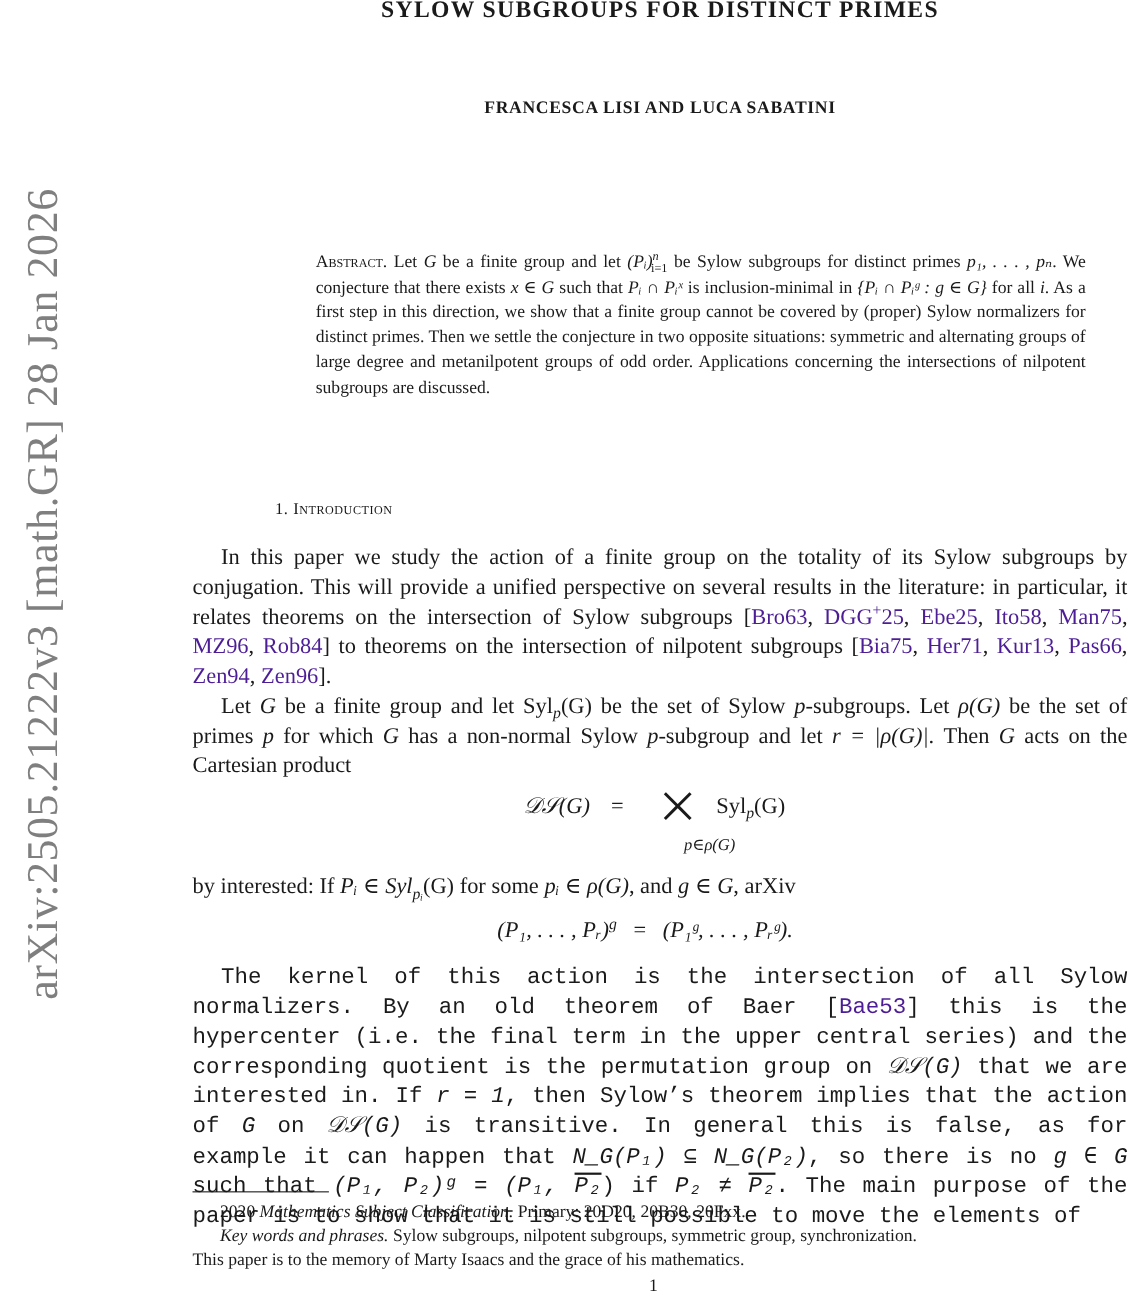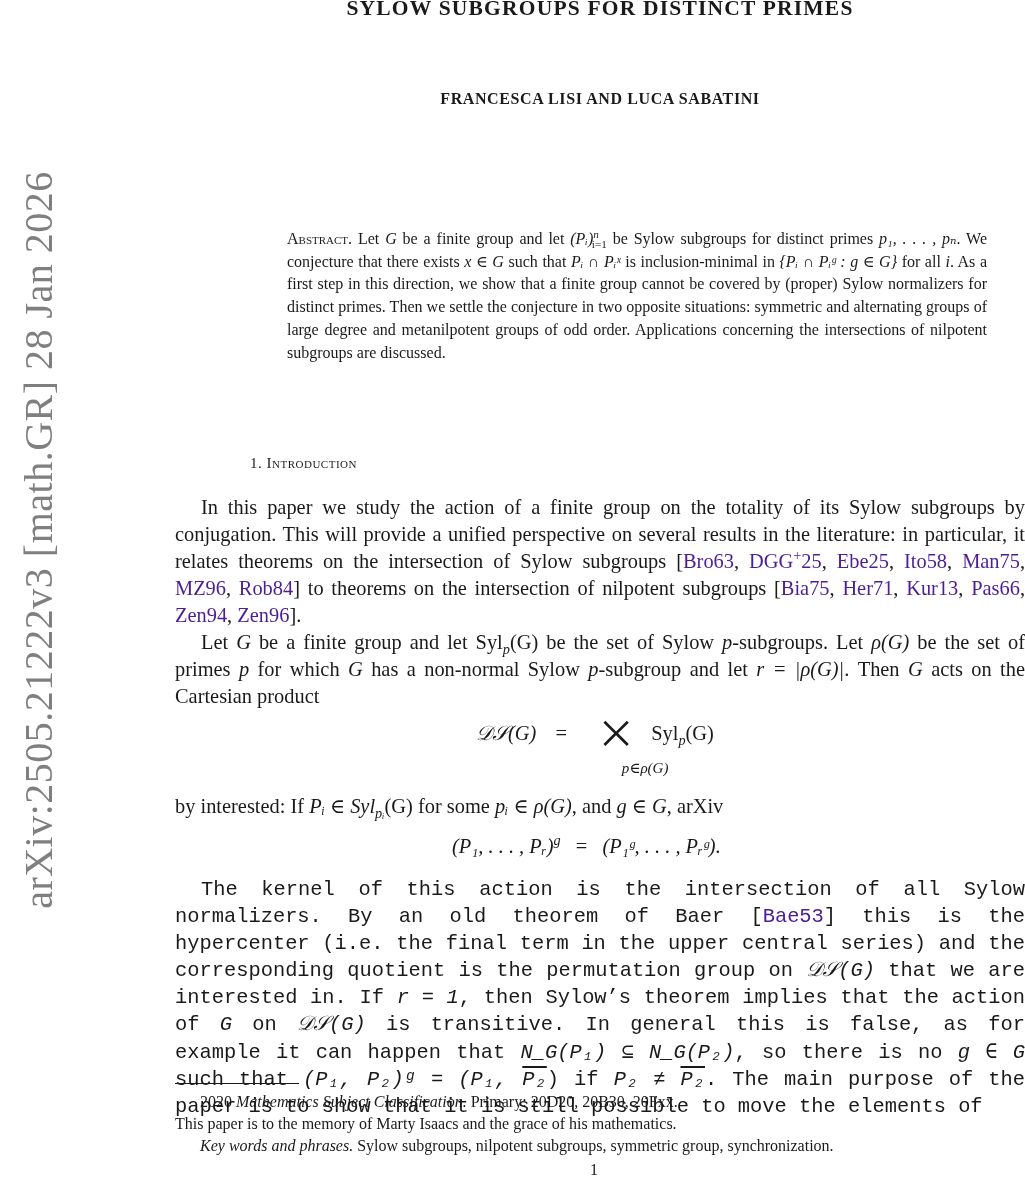--- a/index.html
+++ b/index.html
@@ -108,17 +108,17 @@
 </div>
 
 <div class="body-text indent" style="top:876px;font-family:Liberation Mono, monospace;">
   <span>The kernel of this action is the intersection of all Sylow normalizers. By an old theorem of Baer [</span><a class="cite">Bae53</a><span>] this is the hypercenter (i.e.  the final term in the upper central series) and the corresponding quotient is the permutation group on </span><i class="m">𝒟𝒮(G)</i><span> that we are interested in. If </span><i class="m">r = 1</i><span>, then Sylow’s theorem implies that the action of </span><i class="m">G</i><span> on </span><i class="m">𝒟𝒮(G)</i><span> is transitive. In general this is false, as for example it can happen that </span><i class="m">N_G(P₁) ⊆ N_G(P₂)</i><span>, so there is no </span><i class="m">g ∈ G</i><span> such that </span><i class="m">(P₁, P₂)ᵍ = (P₁, </i><i class="m overline">P₂</i><span>)</span><span> if </span><i class="m">P₂ ≠ </i><i class="m overline">P₂</i><span>. The main purpose of the paper is to show that it is still possible to move the elements of</span>
 </div>
 
 <div class="footrule"></div>
 
 <div class="footnotes">
   <div><span>2020 </span><i>Mathematics Subject Classification.</i><span> Primary: 20D20, 20B30, 20Fxx.</span></div>
+  <div><i>Key words and phrases.</i><span> Sylow subgroups, nilpotent subgroups, symmetric group, synchronization.</span></div>
   <div style="margin-left:-25px;">This paper is to the memory of Marty Isaacs and the grace of his mathematics.</div>
-  <div><i>Key words and phrases.</i><span> Sylow subgroups, nilpotent subgroups, symmetric group, synchronization.</span></div>
 </div>
 
 <div class="pagenum">1</div>
 
 </body></html>

